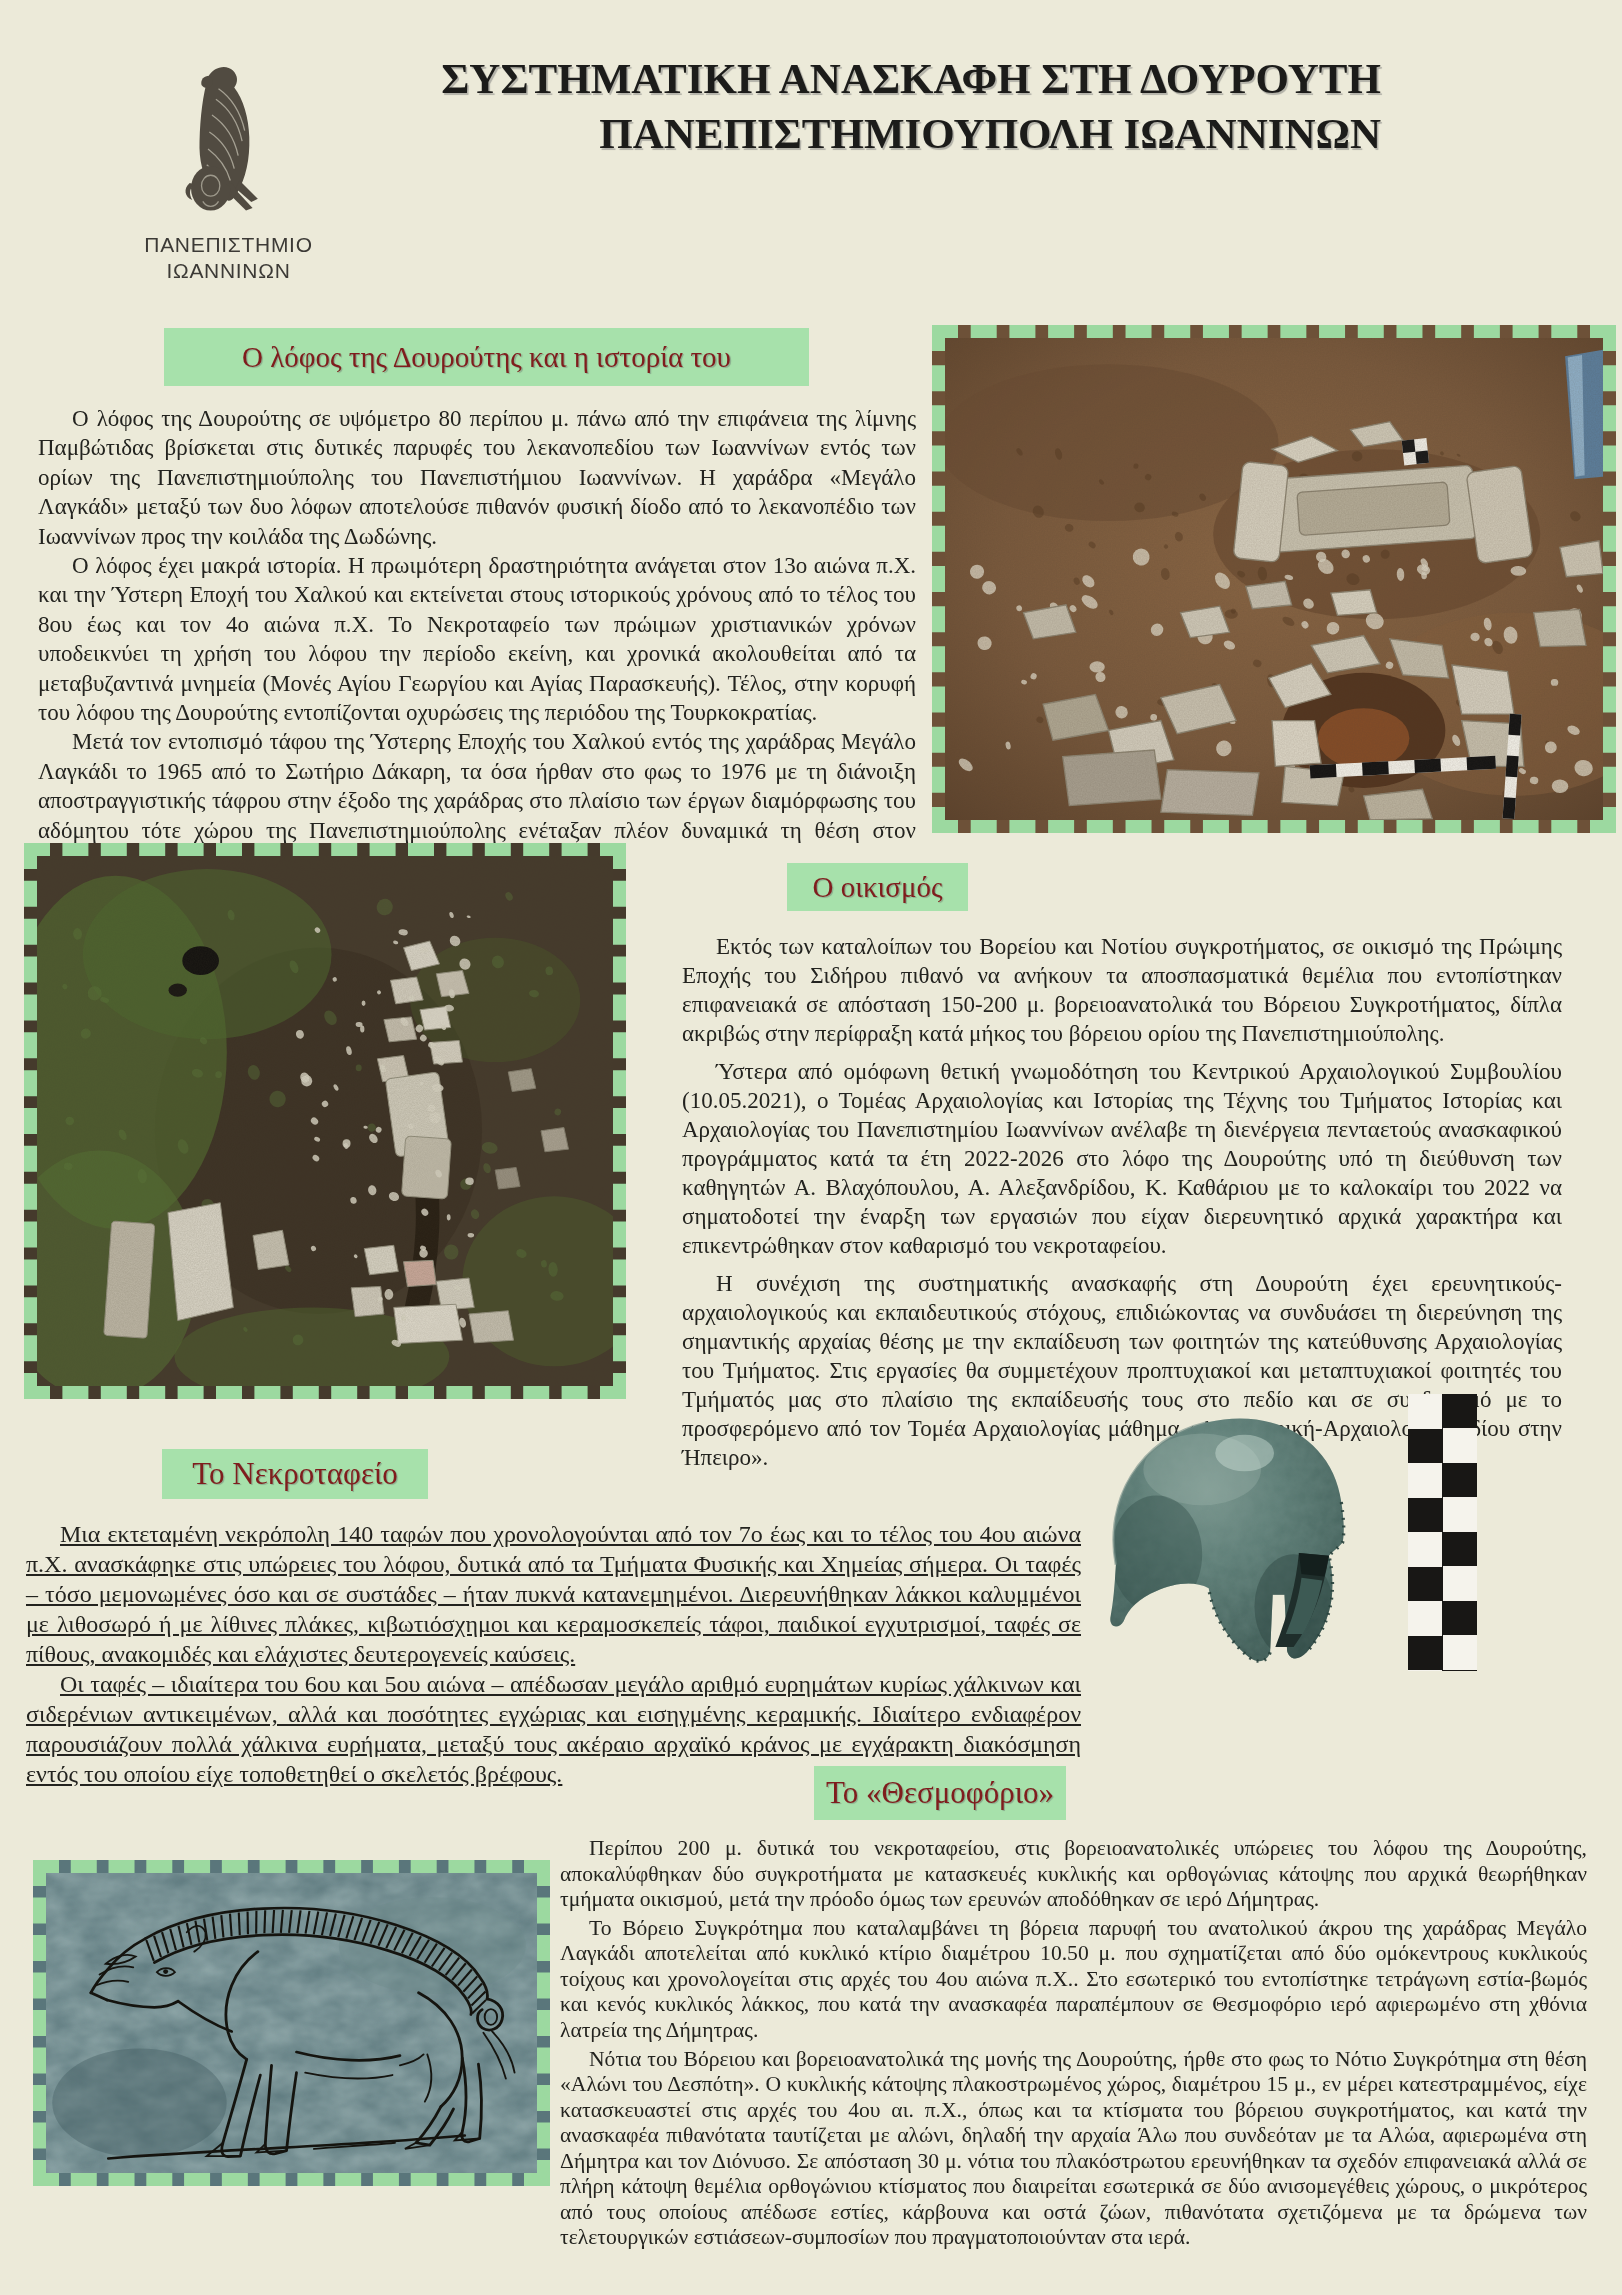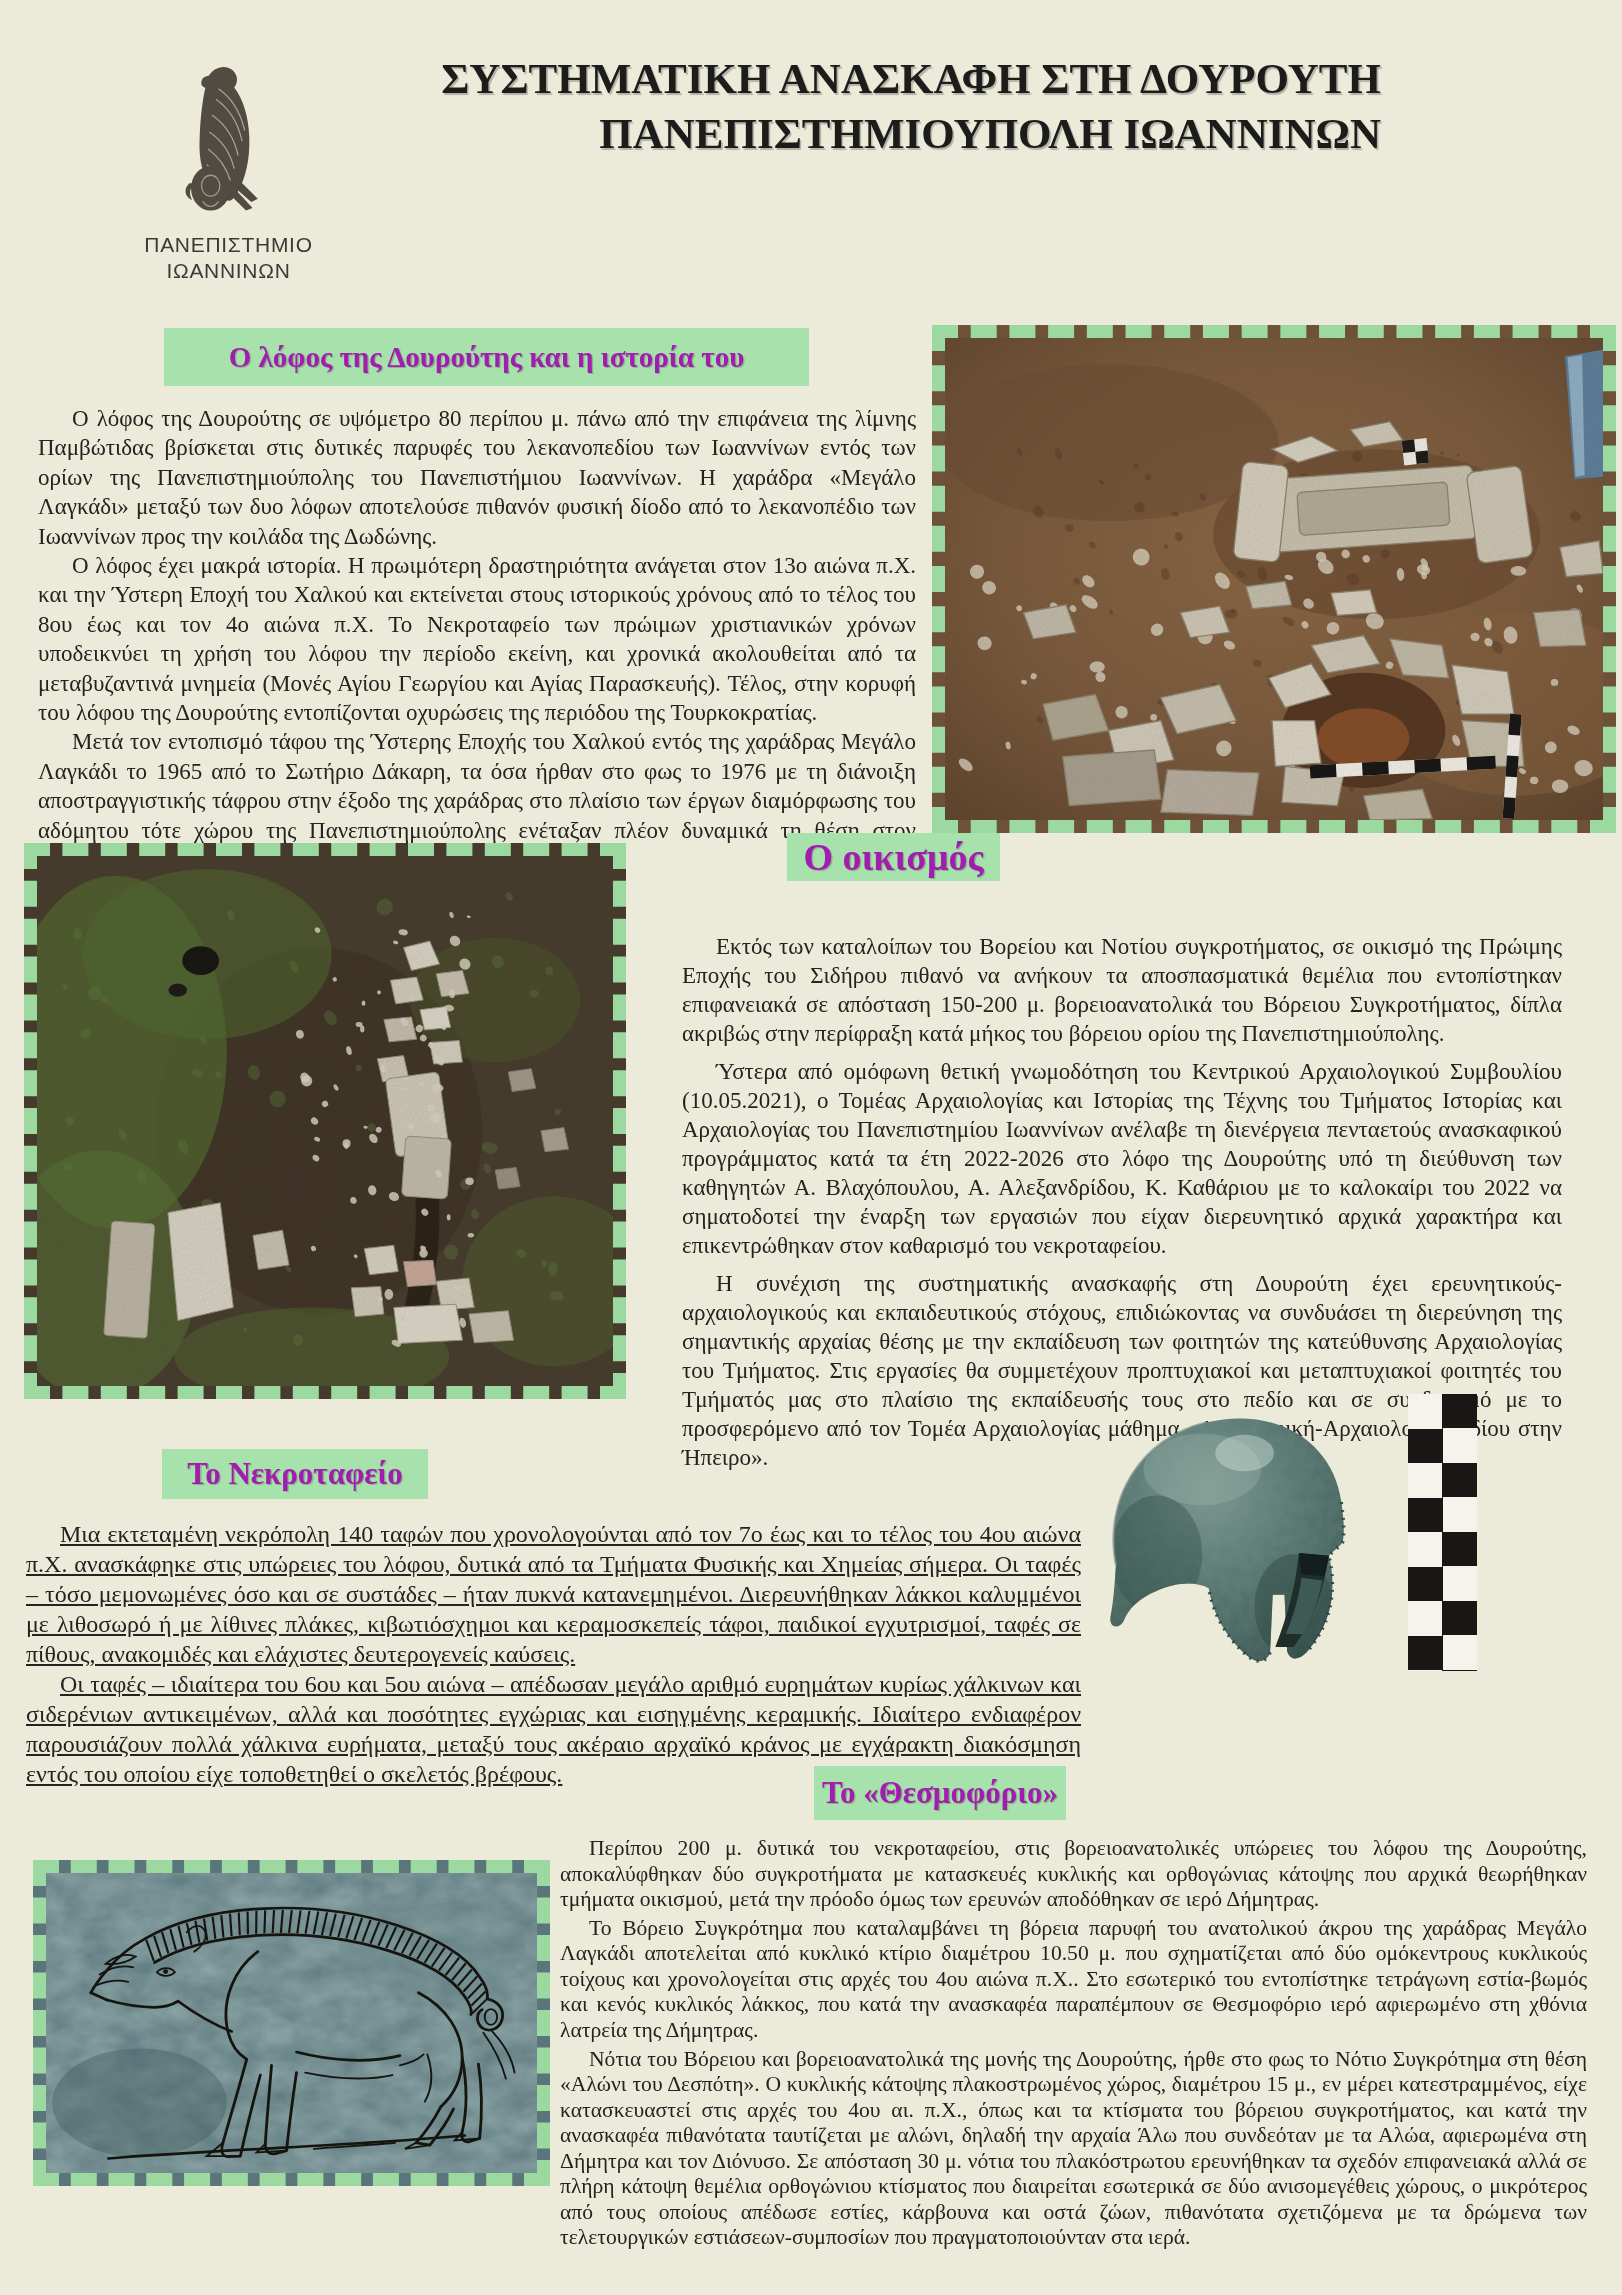--- a/index.html
+++ b/index.html
@@ -14,26 +14,26 @@
   .logo-wrap{left:124px;top:60px;width:209px;text-align:center;}
   .logo-label{margin-top:6.5px;font-family:"Liberation Sans","DejaVu Sans",sans-serif;
     font-size:21px;line-height:26px;color:#3c3a36;letter-spacing:0.7px;}
   .title-wrap{left:308px;top:51px;width:1073px;text-align:right;}
   .main-title{font-size:43px;line-height:55px;font-weight:bold;color:#1c1c1a;
     text-shadow:1.6px 1.6px 0.7px rgba(110,110,110,.45);}
   .subtitle{margin-top:22px;font-size:32px;line-height:40px;color:#2a2a26;
     text-shadow:1px 1px 0.7px rgba(130,130,130,.35);}
   
   .sec-head{
-    background:#a7e1ab;color:#a21caf;font-weight:bold;
+    background:#a7e1ab;color:#7f1d1d;font-weight:normal;
     display:flex;align-items:center;justify-content:center;
     text-shadow:1.3px 1.3px 0.7px rgba(100,100,100,.4);
   }
   .h1{left:164px;top:328px;width:645px;height:58px;font-size:29px;}
-  .h2{left:787px;top:833px;width:213px;height:48px;font-size:38px;}
+  .h2{left:787px;top:863px;width:181px;height:48px;font-size:29px;}
   .h3{left:162px;top:1449px;width:266px;height:50px;font-size:31px;}
   .h4{left:814px;top:1766px;width:252px;height:54px;font-size:31px;}
   
   .body-col p{margin:0;text-align:justify;text-indent:34px;}
   .b1{left:38px;top:404px;width:878px;font-size:23px;line-height:29.4px;}
   .b2{left:682px;top:932px;width:880px;font-size:23px;line-height:29px;}
   .b2 p{margin-bottom:9.2px;}
   .b3{left:26px;top:1519px;width:1055px;font-size:24px;line-height:30px;text-decoration:underline;}
   .b4{left:560px;top:1836px;width:1027px;font-size:21.6px;line-height:25.5px;}
   .b4 p{margin-bottom:3.3px;text-indent:29px;}

